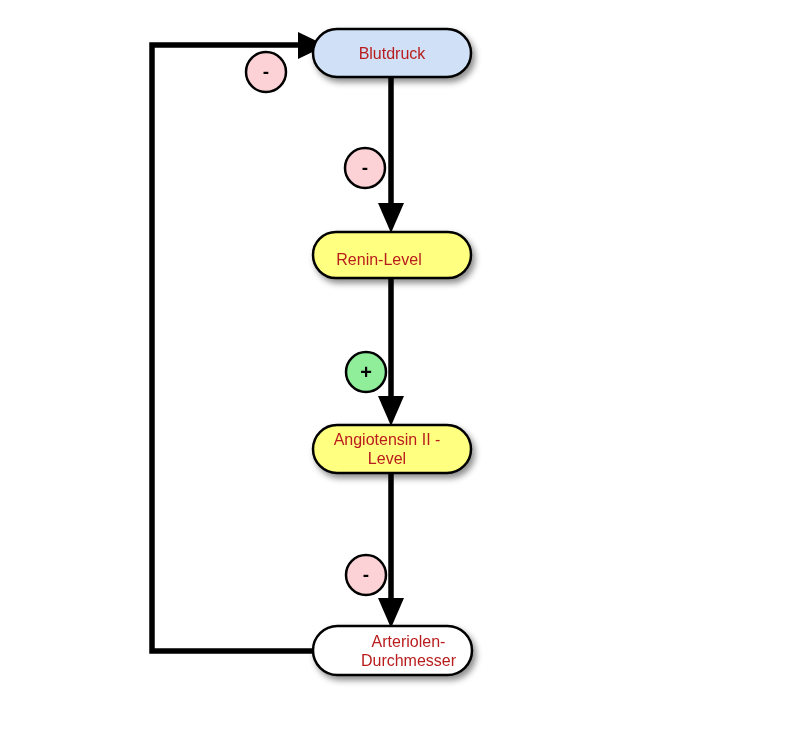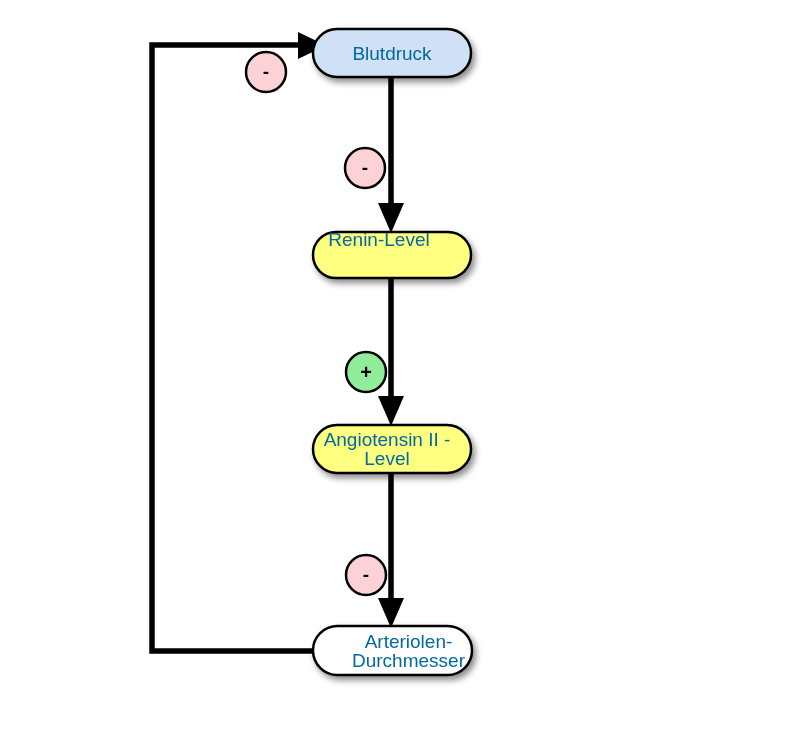--- a/index.html
+++ b/index.html
@@ -24,22 +24,22 @@
     width: 799px;
     height: 736px;
   }
   .node-label {
     position: absolute;
     display: flex;
     align-items: center;
     justify-content: center;
     text-align: center;
     font-family: "Liberation Sans", sans-serif;
-    font-size: 19px;
-    color: #0369a1;
+    font-size: 16px;
+    color: #b91c1c;
     line-height: 19px;
     pointer-events: none;
     white-space: pre-line;
   }
   .sign-label {
     position: absolute;
     display: flex;
     align-items: center;
     justify-content: center;
     font-family: "Liberation Sans", sans-serif;
@@ -99,21 +99,21 @@
     </g>
 
     <circle cx="266" cy="72" r="20" fill="#fcd2d6" stroke="#000000" stroke-width="2.5"></circle>
     <circle cx="365" cy="168" r="20" fill="#fcd2d6" stroke="#000000" stroke-width="2.5"></circle>
     <circle cx="366" cy="372" r="20" fill="#90ee9b" stroke="#000000" stroke-width="2.5"></circle>
     <circle cx="366" cy="575" r="20" fill="#fcd2d6" stroke="#000000" stroke-width="2.5"></circle>
   </svg>
 
   <div class="node-label" style="left:313px; top:29px; width:158px; height:48px;">Blutdruck</div>
 
-  <div class="node-label" style="left:313px; top:216px; width:132px; height:46px;">Renin-Level</div>
+  <div class="node-label" style="left:313px; top:236px; width:132px; height:46px;">Renin-Level</div>
 
   <div class="node-label" style="left:313px; top:425px; width:148px; height:48px;">Angiotensin II -
 Level</div>
 
   <div class="node-label" style="left:329px; top:626px; width:159px; height:49px;">Arteriolen-
 Durchmesser</div>
 
   <div class="sign-label minus" style="left:246px; top:52px; width:40px; height:40px;">-</div>
 
   <div class="sign-label minus" style="left:345px; top:148px; width:40px; height:40px;">-</div>

